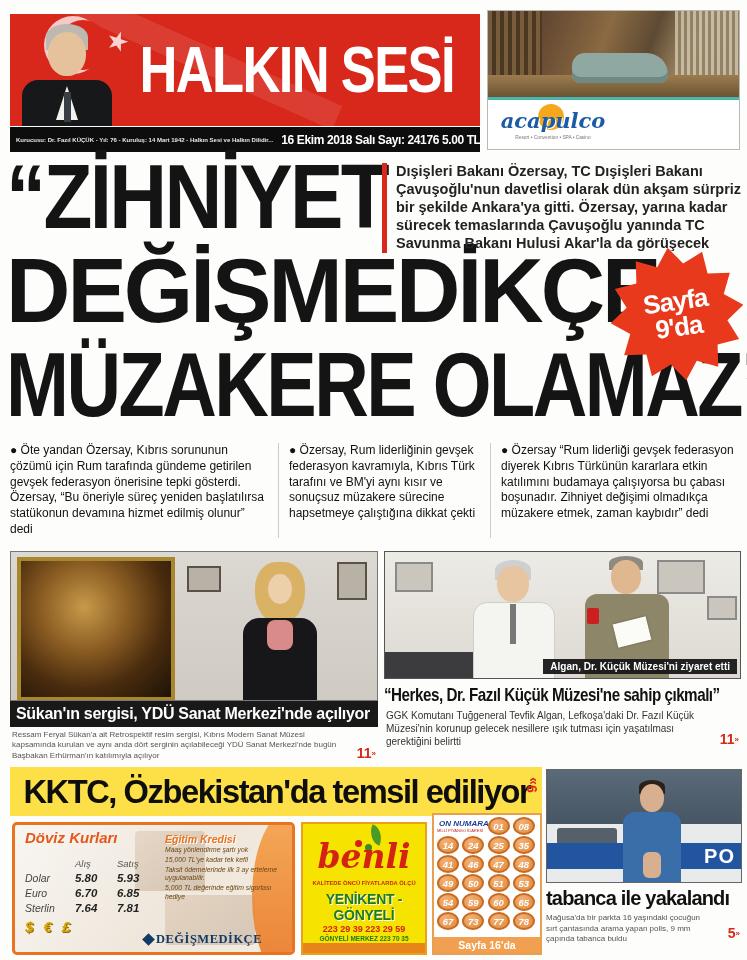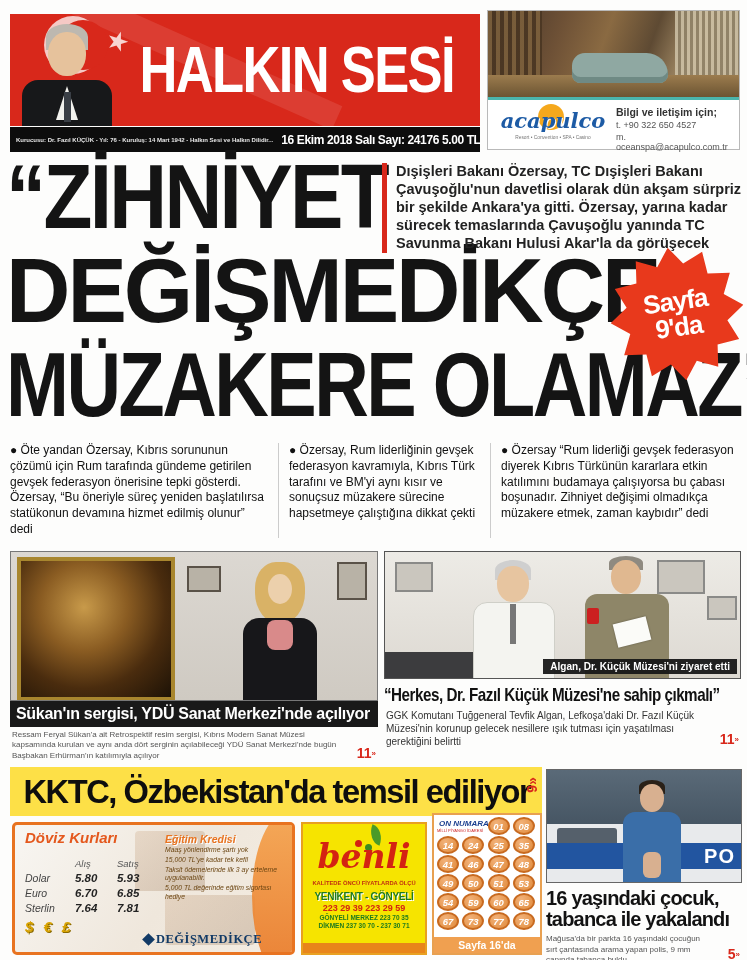--- a/index.html
+++ b/index.html
@@ -121,21 +121,21 @@
   .bank-logo-icon{width:9px;height:9px;background:#123a66;transform:rotate(45deg);display:inline-block;}
 
   
   .benli{position:absolute;left:301px;top:822px;width:126px;height:133px;background:#f6e400;border:2px solid #e8a020;box-sizing:border-box;text-align:center;overflow:hidden;}
   .benli-logo{position:relative;height:52px;}
   .benli-leaf{position:absolute;left:66px;top:2px;width:14px;height:18px;background:#4a9a28;border-radius:0 100% 0 100%;transform:rotate(20deg);}
   .benli-dot-r{position:absolute;left:52px;top:16px;width:7px;height:7px;border-radius:50%;background:#d42010;}
   .benli-dot-g{position:absolute;left:62px;top:20px;width:7px;height:7px;border-radius:50%;background:#3a8a20;}
   .benli-brand{position:absolute;left:0;right:0;top:16px;color:#d42312;font-size:33px;font-weight:bold;font-style:italic;font-family:"DejaVu Serif",serif;line-height:1;}
   .benli-tagline{font-size:5.8px;color:#c03010;font-weight:bold;margin-top:4px;}
-  .benli-loc{font-size:10px;font-weight:bold;color:#1e7a1e;text-shadow:1px 1px 0 #fff;margin-top:5px;letter-spacing:-.3px;}
+  .benli-loc{font-size:14px;font-weight:bold;color:#1e7a1e;text-shadow:1px 1px 0 #fff;margin-top:5px;letter-spacing:-.3px;}
   .benli-phones{font-size:9px;font-weight:bold;color:#d42312;margin-top:1px;}
   .benli-small{font-size:6.5px;font-weight:bold;color:#1e7a1e;margin-top:1px;}
   .benli-footer{position:absolute;left:0;right:0;bottom:0;height:10px;background:#e8851a;}
 
   
   .lottery{position:absolute;left:432px;top:813px;width:110px;height:142px;border:2px solid #e8a050;background:#fff;box-sizing:border-box;overflow:hidden;}
   .balls{display:grid;grid-template-columns:repeat(4,1fr);row-gap:1px;column-gap:1px;padding:2px 3px;}
   .lot-logo{grid-column:1/3;display:flex;flex-direction:column;justify-content:center;}
   .lot-brand{font-size:8px;font-weight:bold;font-style:italic;color:#1a3f8f;white-space:nowrap;display:flex;align-items:center;gap:2px;}
   .lot-ball-icon{width:7px;height:7px;border-radius:50%;background:#e87320;display:inline-block;}
@@ -187,25 +187,20 @@
       <div class="aca-wall"></div>
       <div class="aca-curtain"></div>
       <div class="aca-floor"></div>
       <div class="aca-sofa"></div>
     </div>
     <div class="aca-bottom">
       <div class="aca-logo">
         <div class="aca-sun"></div>
         <div class="aca-brand">acapulco</div>
         <div class="aca-tag">Resort • Convention • SPA • Casino</div>
-      </div>
-      <div class="aca-contact">
-        <div class="aca-contact-title">Bilgi ve iletişim için;</div>
-        <div class="aca-line">t. +90 322 650 4527</div>
-        <div class="aca-line">m. oceanspa@acapulco.com.tr</div>
       </div>
     </div>
   </div>
 
   <div class="headline-line hl1">“ZİHNİYET</div>
   <div class="headline-line hl2">DEĞİŞMEDİKÇE</div>
   <div class="headline-line hl3">MÜZAKERE OLAMAZ”</div>
 
   <div class="standfirst">Dışişleri Bakanı Özersay, TC Dışişleri Bakanı Çavuşoğlu'nun davetlisi olarak dün akşam sürpriz bir şekilde Ankara'ya gitti. Özersay, yarına kadar sürecek temaslarında Çavuşoğlu yanında TC Savunma Bakanı Hulusi Akar'la da görüşecek</div>
 
@@ -370,21 +365,20 @@
           </div>
       </div>
       <div class="perp">
         <div class="perp-hair"></div>
         <div class="perp-face"></div>
         <div class="perp-body"></div>
         <div class="perp-arms"></div>
       </div>
     </div>
     <div class="st-headline">
-      <div>16 yaşındaki çocuk,</div>
       <div>tabanca ile yakalandı</div>
     </div>
     <div class="st-body">
       <span>Mağusa'da bir parkta 16 yaşındaki çocuğun sırt çantasında arama yapan polis, 9 mm çapında tabanca buldu</span>
       <span class="pageref"><span>5</span><span class="arrow">»</span></span>
     </div>
   </div>
 
 </div>
 

